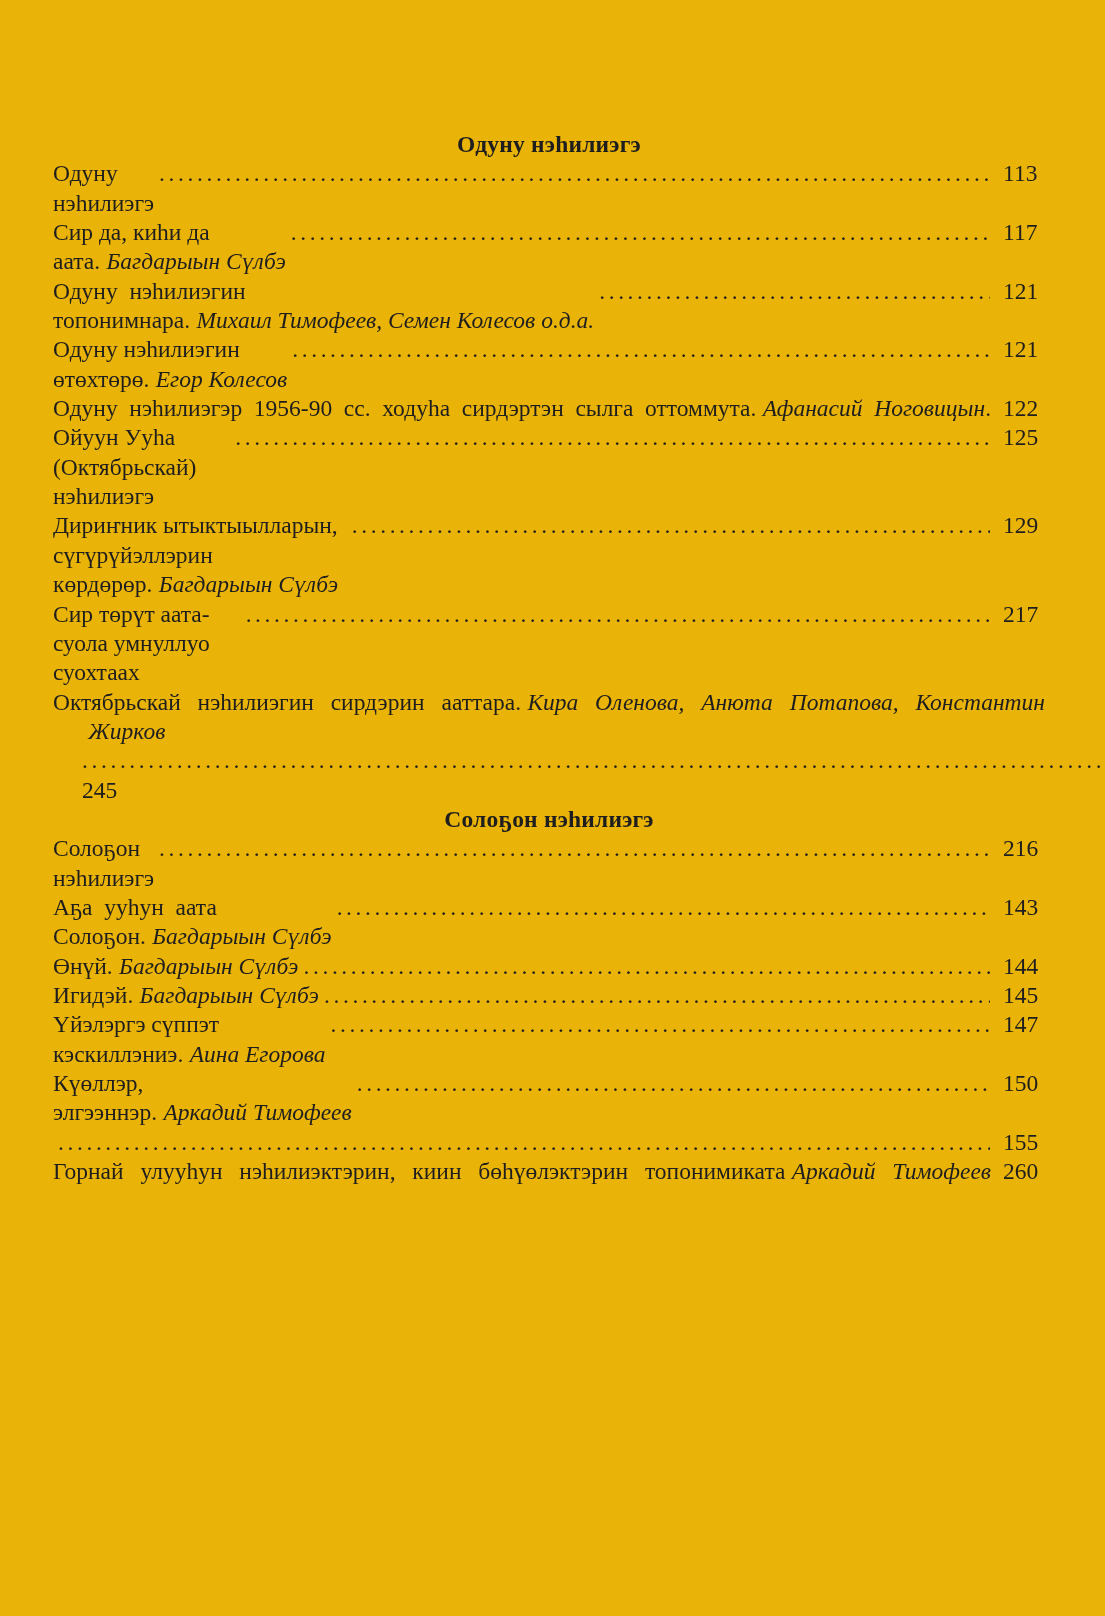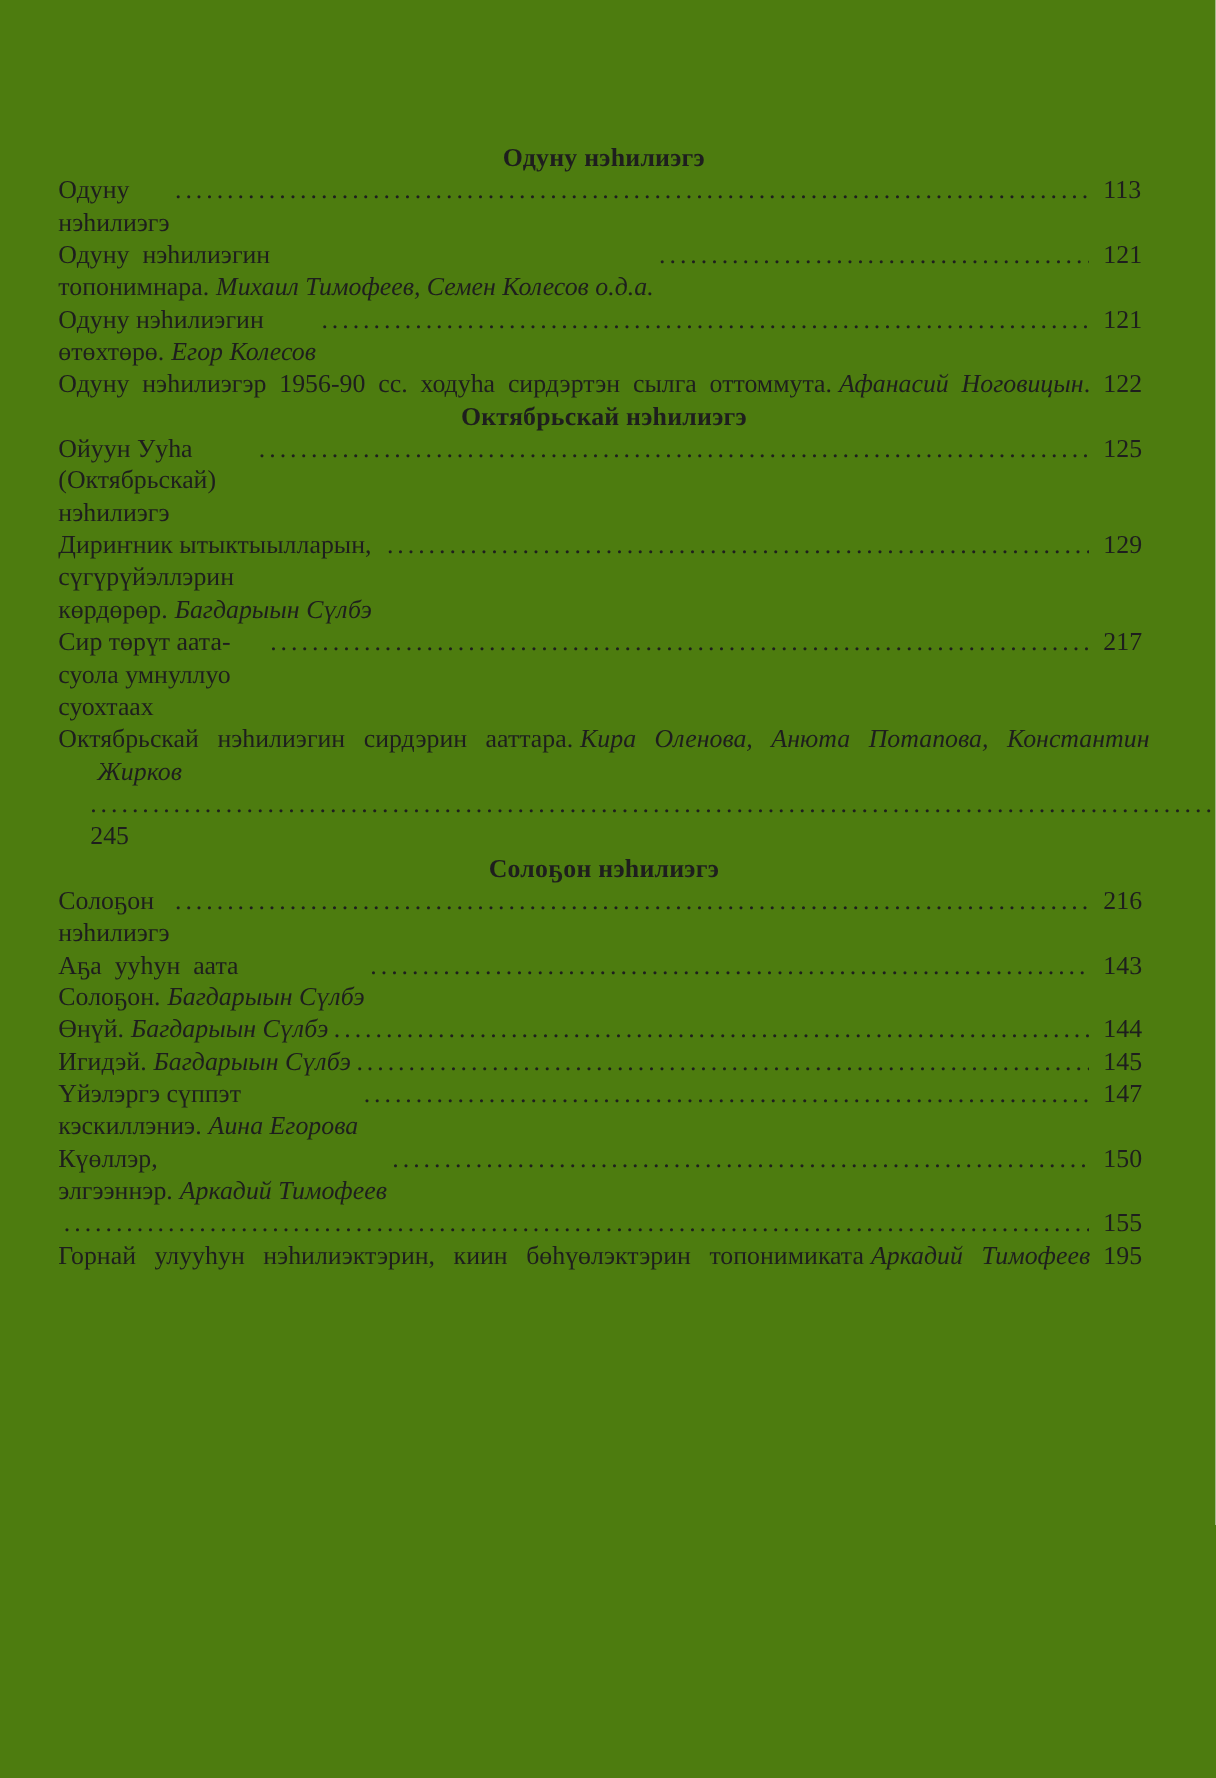--- a/index.html
+++ b/index.html
@@ -5,21 +5,21 @@
   * { margin: 0; padding: 0; box-sizing: border-box; }
   html, body { background: #e9e9e9; }
   body {
     width: 1105px; height: 1616px;
     font-family: "Liberation Serif", "DejaVu Serif", serif;
     color: #1e1e1e;
   }
   .sheet {
     position: relative;
     width: 1105px; height: 1616px;
-    background: #4d7c0f;
+    background: #eab308;
     padding: 130px 60px 0 53px;
     overflow: hidden;
   }
   .content { width: 992px; }
 
   .heading {
     font-size: 23.5px;
     font-weight: bold;
     text-align: center;
     line-height: 29.35px;
@@ -82,20 +82,25 @@
 
     <section>
       <div class="heading">Одуну нэһилиэгэ</div>
 
       <div class="entry">
         <span class="t"><span class="ti">Одуну нэһилиэгэ</span><span class="au"></span></span>
         <span class="leader"></span>
         <span class="pg">113</span>
       </div>
 
+      <div class="entry">
+        <span class="t"><span class="ti">Сир да, киһи да аата.</span><span class="au">Багдарыын Сүлбэ</span></span>
+        <span class="leader"></span>
+        <span class="pg">117</span>
+      </div>
 
       <div class="entry">
         <span class="t"><span class="ti">Одуну  нэһилиэгин топонимнара.</span><span class="au">Михаил Тимофеев, Семен Колесов о.д.а.</span></span>
         <span class="leader"></span>
         <span class="pg">121</span>
       </div>
 
       <div class="entry">
         <span class="t"><span class="ti">Одуну нэһилиэгин өтөхтөрө.</span><span class="au">Егор Колесов</span></span>
         <span class="leader"></span>
@@ -104,21 +109,20 @@
 
       <div class="entry fill">
         <span class="t"><span class="ti">Одуну нэһилиэгэр 1956-90 сс. ходуһа сирдэртэн сылга оттоммута.</span><span class="au">Афанасий Ноговицын</span><span class="sx">.</span></span>
 
         <span class="pg">122</span>
       </div>
 
     </section>
 
     <section>
-      <div class="heading">Октябрьскай нэһилиэгэ</div>
 
       <div class="entry">
         <span class="t"><span class="ti">Ойуун Ууһа (Октябрьскай) нэһилиэгэ</span><span class="au"></span></span>
         <span class="leader"></span>
         <span class="pg">125</span>
       </div>
 
       <div class="entry">
         <span class="t"><span class="ti">Дириҥник ытыктыылларын, сүгүрүйэллэрин көрдөрөр.</span><span class="au">Багдарыын Сүлбэ</span></span>
         <span class="leader"></span>
@@ -182,18 +186,18 @@
       </div>
 
       <div class="entry">
         <span class="leader"></span>
         <span class="pg">155</span>
       </div>
 
       <div class="entry fill">
         <span class="t"><span class="ti">Горнай улууһун нэһилиэктэрин, киин бөһүөлэктэрин топонимиката</span><span class="au">Аркадий Тимофеев</span></span>
 
-        <span class="pg">195</span>
+        <span class="pg">260</span>
       </div>
     </section>
 
   </div>
 </div>
 
 </body></html>

